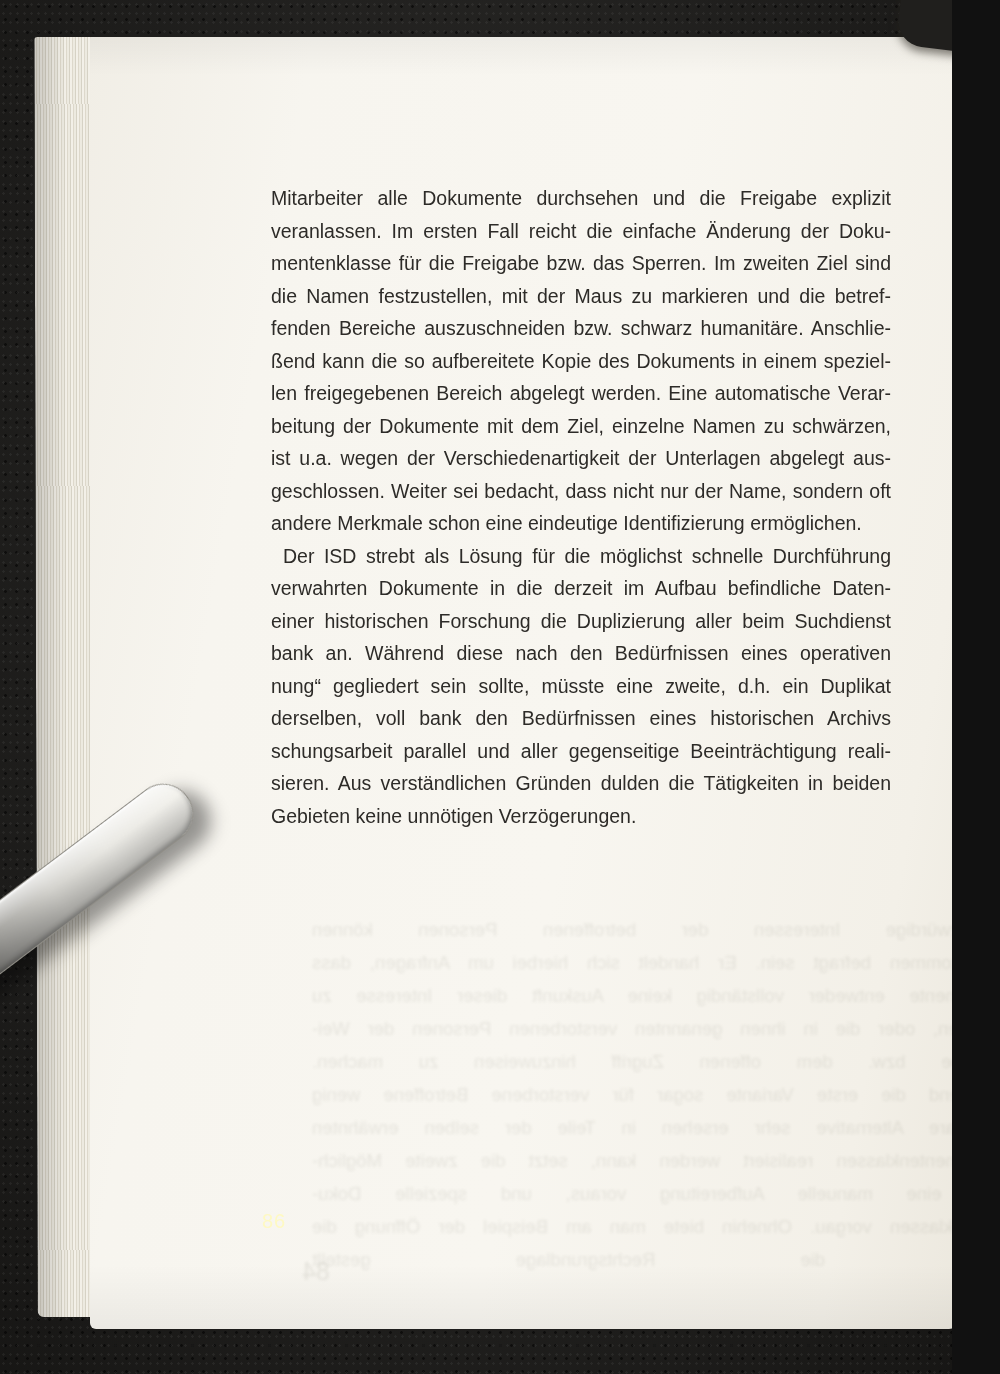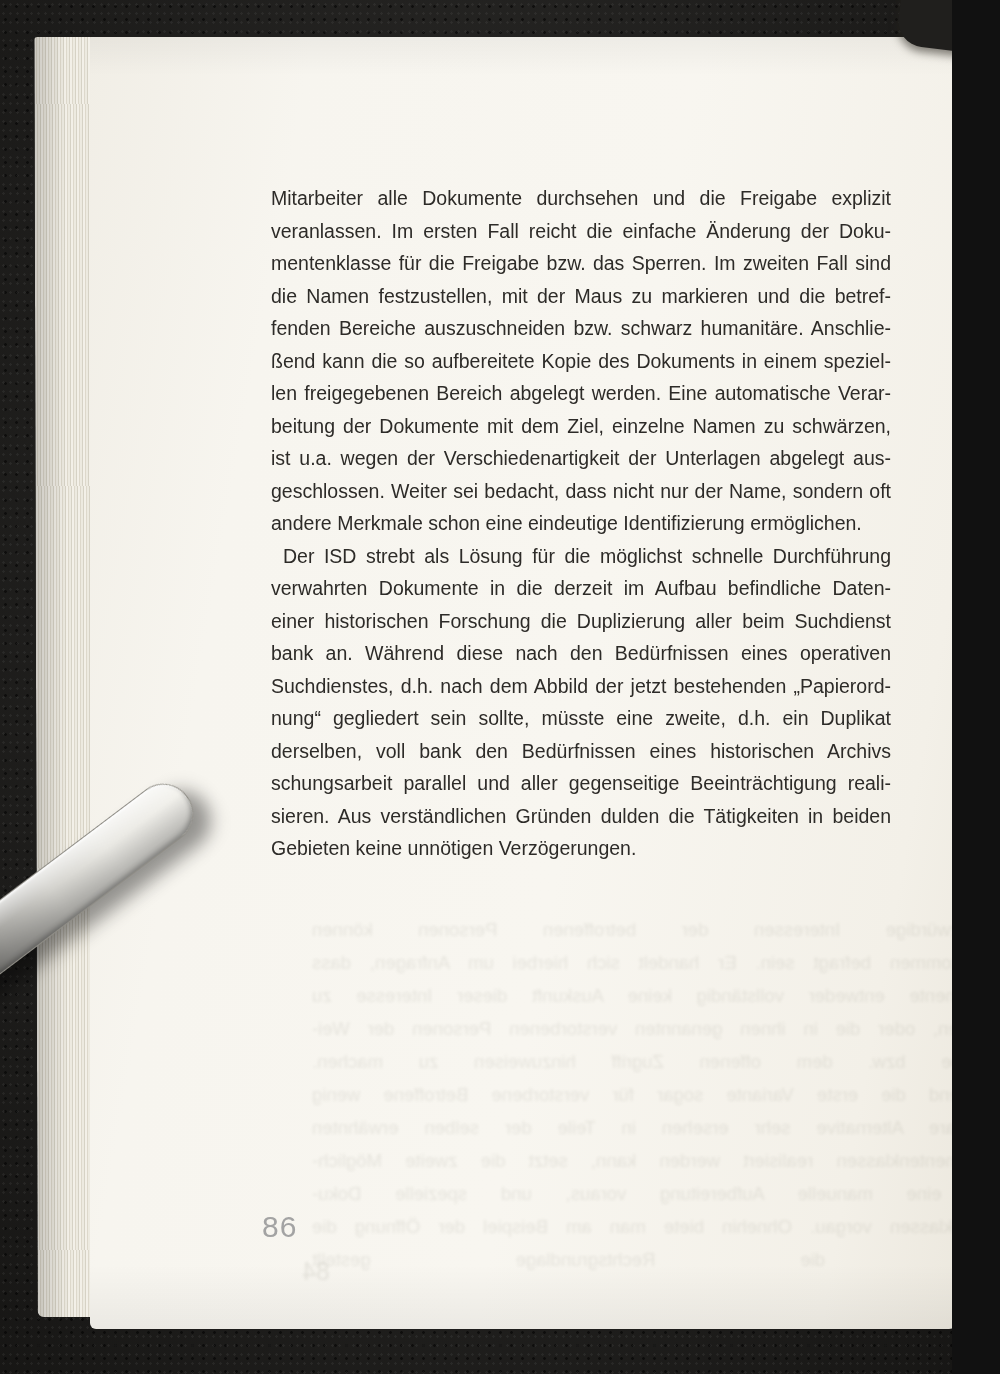--- a/index.html
+++ b/index.html
@@ -46,21 +46,21 @@
   .text-block .line.indent{text-indent:12px;}
 
   
   .ghost-block{position:absolute;left:222px;top:876px;width:692px;
       font-size:18.5px;line-height:33px;color:#6f6e60;
       filter:blur(1.4px);opacity:0.13;}
   .ghost-block .gline{transform:scaleX(-1);text-align:justify;text-align-last:justify;}
   .ghost-num{position:absolute;left:212px;top:1220px;font-size:25px;color:#6f6e60;
       filter:blur(1.4px);opacity:0.14;transform:scaleX(-1);}
 
-  .page-number{position:absolute;left:262px;top:1210px;font-size:30px;color:#a3a3a3;
+  .page-number{position:absolute;left:262px;top:1210px;font-size:20px;color:#fef9c3;
       letter-spacing:1px;}
 
   
   .opener{position:absolute;left:-245px;top:766px;width:430px;height:58px;
       border-radius:29px;border:1px solid #8f8d86;
       transform-origin:100% 50%;transform:rotate(-37deg);
       background-image:
         linear-gradient(to bottom, rgba(255,255,255,0.65), rgba(255,255,255,0) 38%, rgba(0,0,0,0.22) 88%),
         linear-gradient(to right,#262624 0%,#3c3c3a 14%,#6b6b68 30%,#a6a5a1 46%,#d3d2cd 62%,#e9e8e3 78%,#f3f2ed 100%);
       box-shadow:inset 0 2px 2px rgba(255,255,255,0.75), inset 0 -3px 5px rgba(0,0,0,0.30);
@@ -87,34 +87,33 @@
         <div class="gline">keit eine manuelle Aufbereitung voraus, und spezielle Doku-</div>
         <div class="gline">menteklassen vorgau. Ohnehin biete man am Beispiel der Öffnung die</div>
         <div class="gline">liegt die Rechtsgrundlage gestellt</div>
       </div>
     <div class="ghost-num">84</div>
   </div>
 
   <div class="text-block" id="text-block">
       <div class="line">Mitarbeiter alle Dokumente durchsehen und die Freigabe explizit</div>
       <div class="line">veranlassen. Im ersten Fall reicht die einfache Änderung der Doku-</div>
-      <div class="line">mentenklasse für die Freigabe bzw. das Sperren. Im zweiten Fall sind</div>
+      <div class="line">mentenklasse für die Freigabe bzw. das Sperren. Im zweiten Ziel sind</div>
       <div class="line">die Namen festzustellen, mit der Maus zu markieren und die betref-</div>
       <div class="line">fenden Bereiche auszuschneiden bzw. schwarz humanitäre. Anschlie-</div>
       <div class="line">ßend kann die so aufbereitete Kopie des Dokuments in einem speziel-</div>
       <div class="line">len freigegebenen Bereich abgelegt werden. Eine automatische Verar-</div>
       <div class="line">beitung der Dokumente mit dem Ziel, einzelne Namen zu schwärzen,</div>
       <div class="line">ist u.a. wegen der Verschiedenartigkeit der Unterlagen abgelegt aus-</div>
       <div class="line">geschlossen. Weiter sei bedacht, dass nicht nur der Name, sondern oft</div>
       <div class="line last">andere Merkmale schon eine eindeutige Identifizierung ermöglichen.</div>
       <div class="line indent">Der ISD strebt als Lösung für die möglichst schnelle Durchführung</div>
       <div class="line">verwahrten Dokumente in die derzeit im Aufbau befindliche Daten-</div>
       <div class="line">einer historischen Forschung die Duplizierung aller beim Suchdienst</div>
       <div class="line">bank an. Während diese nach den Bedürfnissen eines operativen</div>
-      <div class="line">Suchdienstes, d.h. nach dem Abbild der jetzt bestehenden „Papierord-</div>
       <div class="line">nung“ gegliedert sein sollte, müsste eine zweite, d.h. ein Duplikat</div>
       <div class="line">derselben, voll bank den Bedürfnissen eines historischen Archivs</div>
       <div class="line">schungsarbeit parallel und aller gegenseitige Beeinträchtigung reali-</div>
       <div class="line">sieren. Aus verständlichen Gründen dulden die Tätigkeiten in beiden</div>
       <div class="line last">Gebieten keine unnötigen Verzögerungen.</div>
     </div>
 
   <div class="page-number" style="z-index:3">86</div>
 
   <div class="gutter-line"></div>

